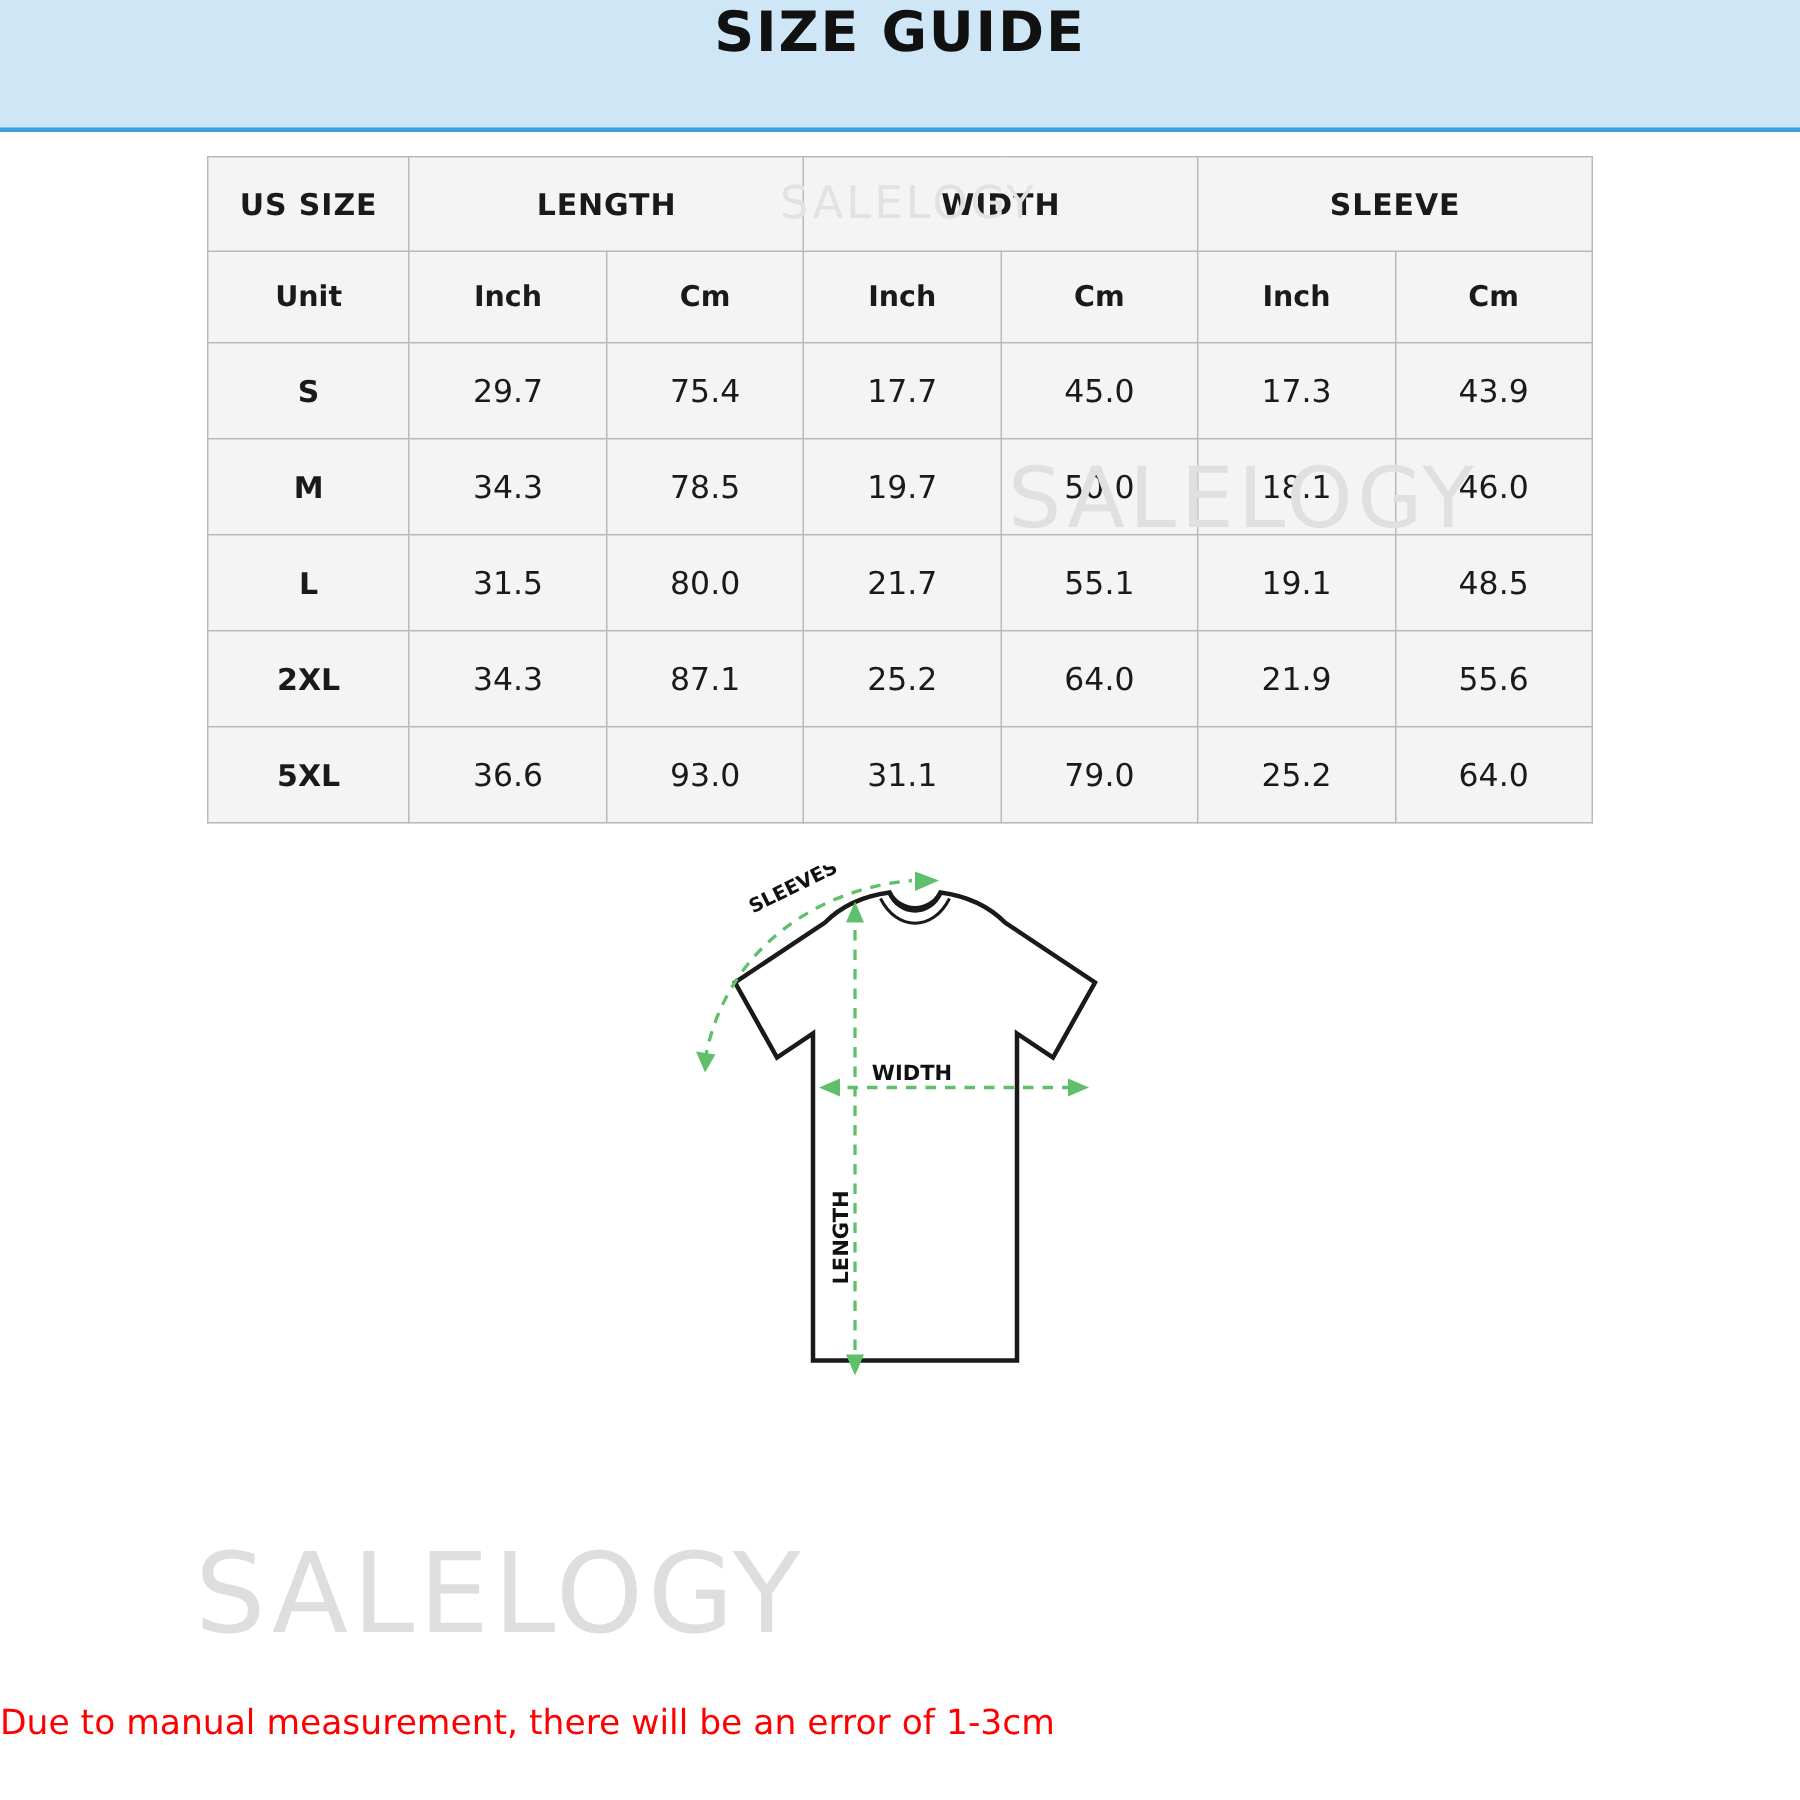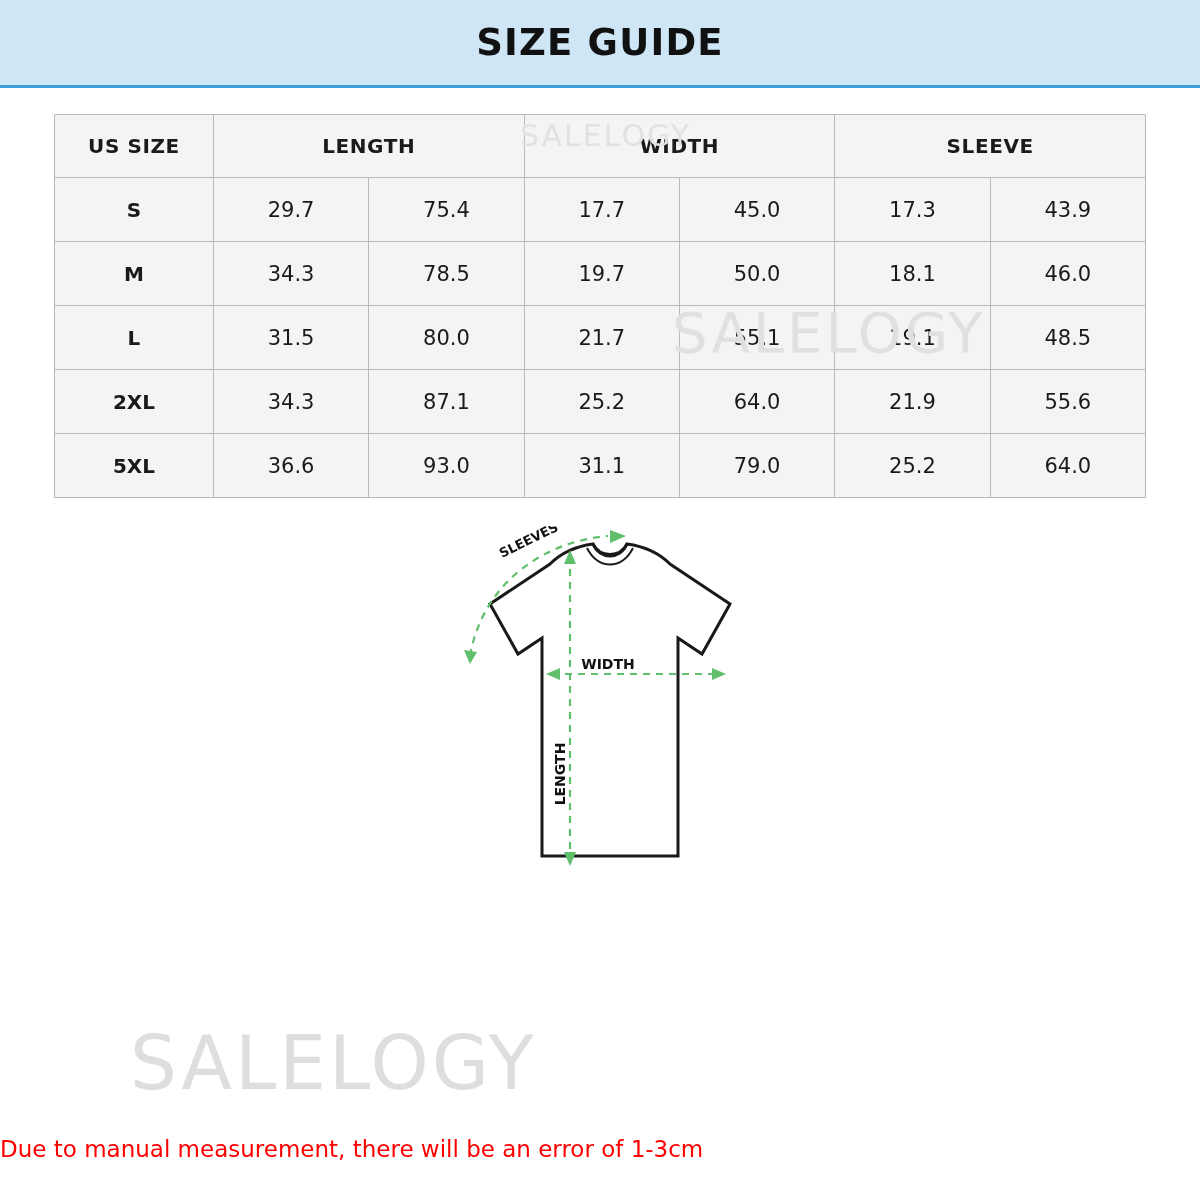--- a/index.html
+++ b/index.html
@@ -14,36 +14,35 @@
     position: relative;
     overflow: hidden;
   }
 
   
   .header {
     height: 88px;
     background: #cfe6f7;
     border-bottom: 3px solid #3ca0dd;
     display: flex;
-    align-items: center;
     justify-content: center;
     box-sizing: border-box;
   }
   .header-title {
     font-size: 37px;
     font-weight: bold;
     letter-spacing: 1.2px;
     color: #111111;
     font-family: "DejaVu Sans", sans-serif;
   }
 
   
   .table-wrap {
-    margin: 26px auto 0 auto;
-    width: 1092px;
+    margin: 16px auto 0 auto;
+    width: 924px;
   }
   table.size-table {
     border-collapse: collapse;
     width: 100%;
     table-layout: fixed;
   }
   table.size-table td, table.size-table th {
     border: 1px solid #b9b9b9;
     text-align: center;
     color: #1a1a1a;
@@ -146,20 +145,29 @@
         <col class="col-num">
         <col class="col-num">
     </colgroup>
     <tbody>
       <tr class="row-head1">
         <td>US SIZE</td>
         <td colspan="2">LENGTH</td>
         <td colspan="2">WIDTH</td>
         <td colspan="2">SLEEVE</td>
       </tr>
+      <tr class="row-head2">
+        <td>Unit</td>
+        <td>Inch</td>
+        <td>Cm</td>
+        <td>Inch</td>
+        <td>Cm</td>
+        <td>Inch</td>
+        <td>Cm</td>
+      </tr>
 
       <tr class="row-data">
         <td class="size-cell">S</td>
         <td>29.7</td>
         <td>75.4</td>
         <td>17.7</td>
         <td>45.0</td>
         <td>17.3</td>
         <td>43.9</td>
       </tr>

